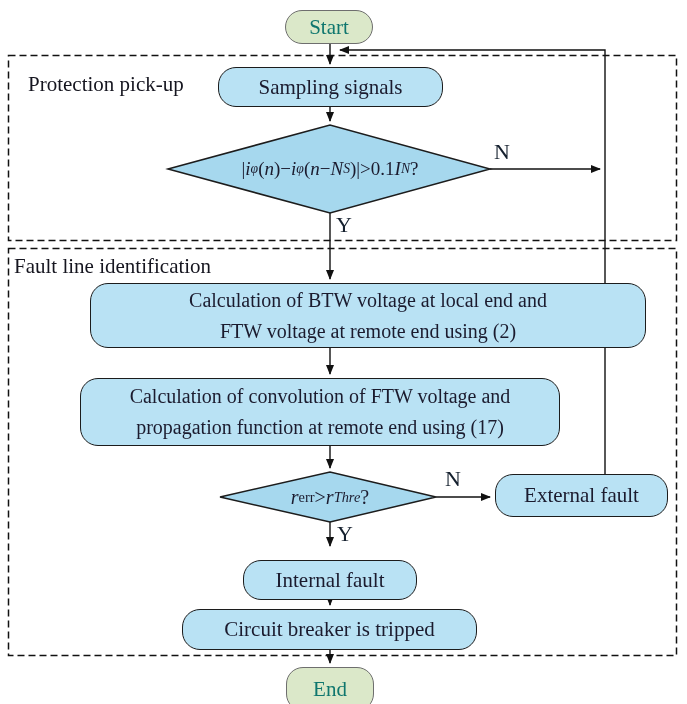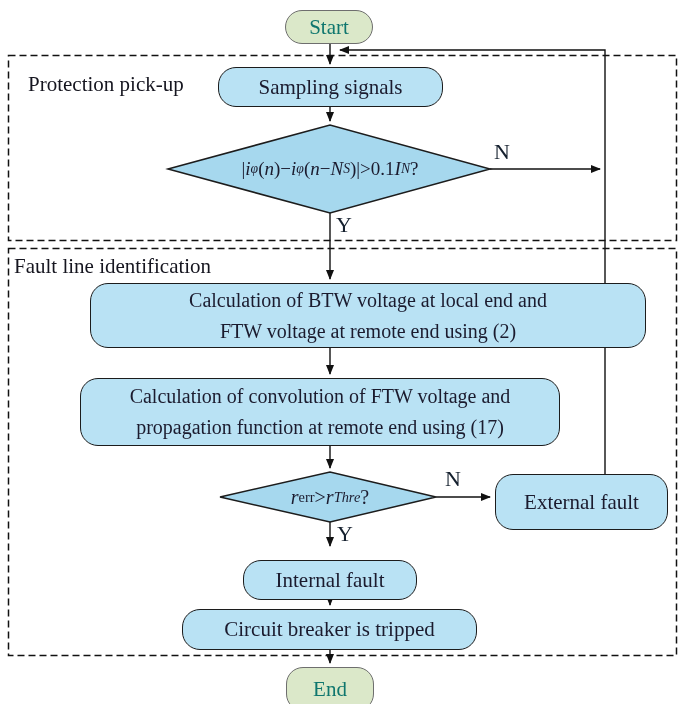--- a/index.html
+++ b/index.html
@@ -166,21 +166,21 @@
       <span class="sub">err</span>
       <span>&gt;</span>
       <span class="it">r</span>
       <span class="sub it">Thre</span>
       <span>?</span>
     </div>
 
   <div class="branch-label" style="left:445px; top:466px;">N</div>
   <div class="branch-label" style="left:337px; top:521px;">Y</div>
 
-  <div class="node process" style="left:495px; top:474px; width:173px; height:56px;">External fault</div>
+  <div class="node process" style="left:495px; top:474px; width:173px; height:43px;">External fault</div>
 
   <div class="node process" style="left:243px; top:560px; width:174px; height:40px;">Internal fault</div>
 
   <div class="node process" style="left:182px; top:609px; width:295px; height:41px;">Circuit breaker is tripped</div>
 
   <div class="node terminal" style="left:286px; top:667px; width:88px; height:44px;">End</div>
 
 </div>
 
 </body></html>

